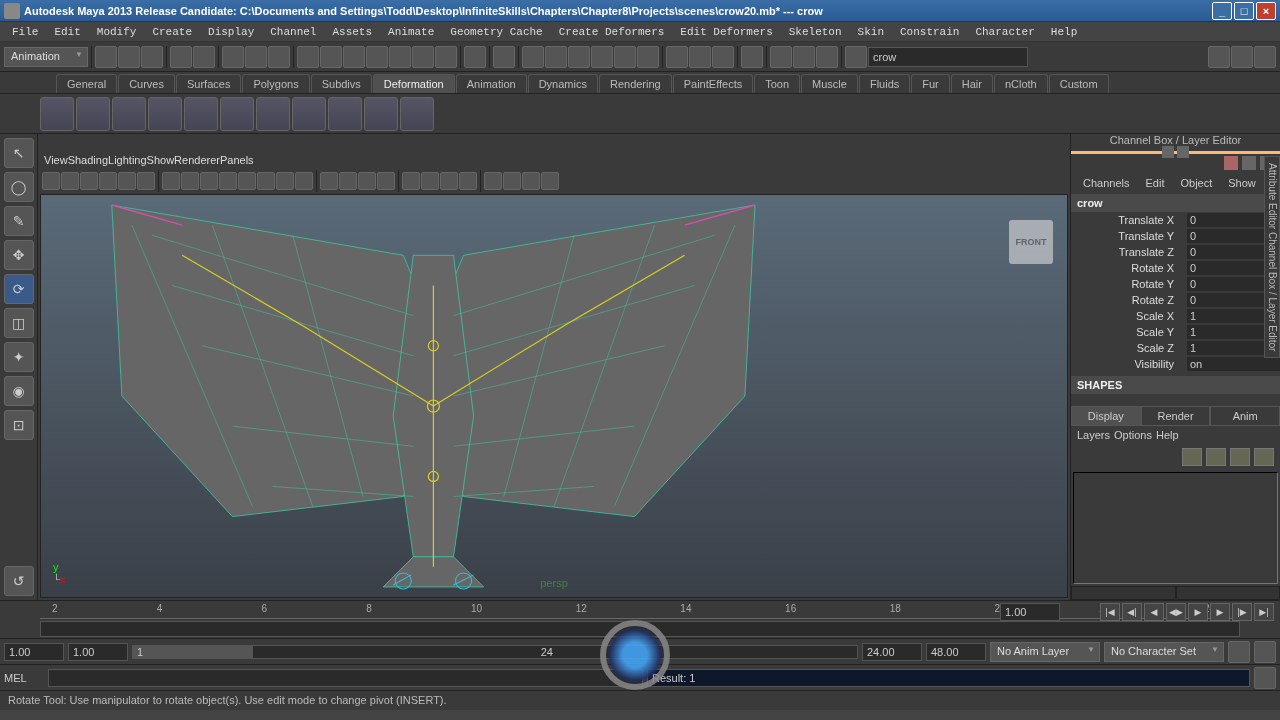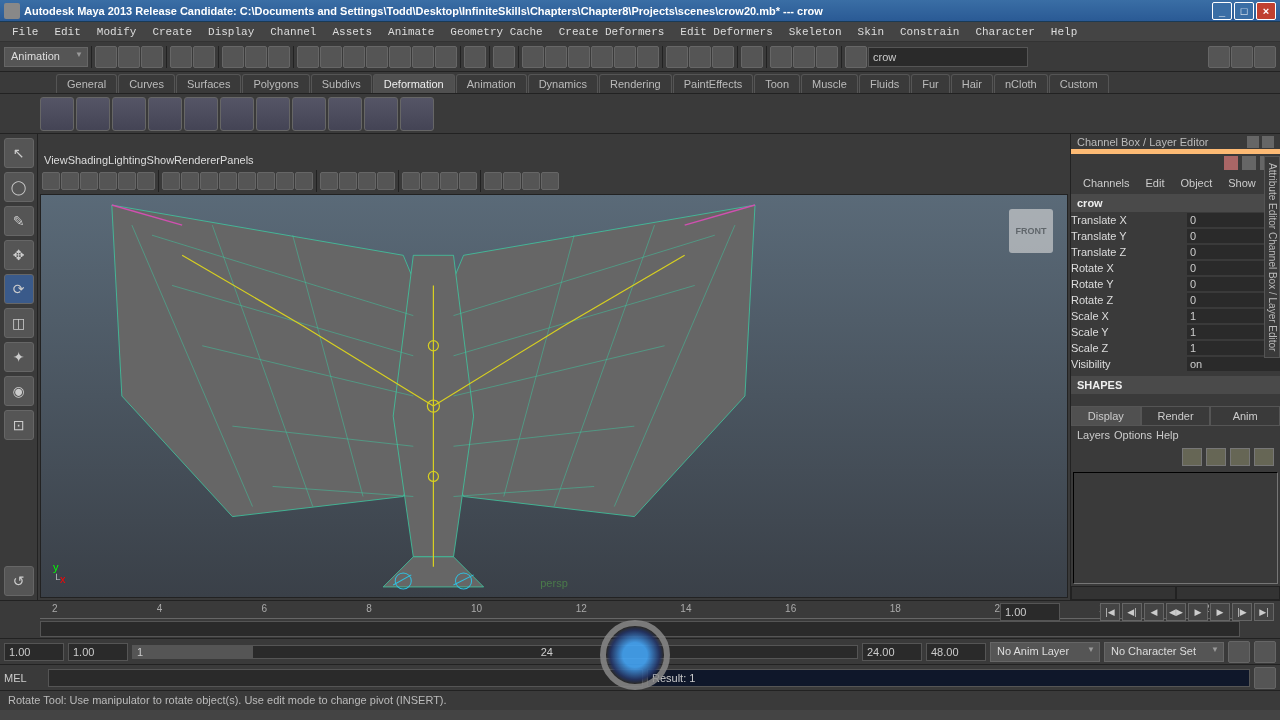--- a/index.html
+++ b/index.html
@@ -44,34 +44,34 @@
 
 .vpwrap { flex:1; display:flex; flex-direction:column; background:#3a3a3a; }
 .vpmenus { height:20px; display:flex; align-items:center; padding:0 6px; color:#ddd;margin-top:16px; }
 .vpicons { height:22px; display:flex; align-items:center; padding:0 4px; gap:1px; }
 .vpicons .i { width:18px; height:18px; background:#555; border:1px solid #666; border-radius:2px; }
 .viewport { flex:1; position:relative; background:linear-gradient(#5a6a78 0%,#3a4048 100%); margin:2px; border:1px solid #222; overflow:hidden; }
 .viewport svg { width:100%; height:100%; }
 .axis { position:absolute; left:12px; bottom:12px; font-size:10px; }
 .axis .y { color:#0f0; }
 .axis .x { color:#f00; }
-.viewcube { position:absolute; right:14px; top:14px; width:44px; height:44px; background:#ddd; border-radius:3px; display:flex; align-items:center; justify-content:center; color:#666; font-size:9px; font-weight:bold; opacity:0.6; }
+.viewcube { position:absolute; right:14px; top:25px; width:44px; height:44px; background:#ddd; border-radius:3px; display:flex; align-items:center; justify-content:center; color:#666; font-size:9px; font-weight:bold; opacity:0.6; }
 .persp { position:absolute; right:0; left:0; bottom:8px; text-align:center; color:#4a7a4a; font-size:11px; }
 
 
 .rightpanes { width:210px; background:#3a3a3a; border-left:1px solid #222; display:flex; flex-direction:column; }
-.rpanetop { height:20px; display:flex; align-items:center; justify-content:space-between; padding:0 6px; color:#bbb; border-bottom:5px solid #fdba74; }
+.rpanetop { height:20px; display:flex; align-items:center; justify-content:space-between; padding:0 6px; color:#bbb; border-bottom:3px solid #fdba74;flex-direction:column; }
 .rpanetop .icons { display:flex; gap:3px; }
 .rpanetop .icons span { width:12px; height:12px; background:#666; display:inline-block; }
 .chrow { height:22px; display:flex; padding:0 6px; gap:4px; align-items:center; }
 .chrow span { padding:2px 6px; }
 .objhdr { background:#4a4a4a; padding:3px 6px; font-weight:bold; color:#eee; }
 .attrs { padding:0; }
 .attr { display:flex; height:16px; align-items:center; }
-.attr .lbl { flex:0 0 116px; padding-right:13px; color:#ddd; }
+.attr .lbl { flex:0 0 116px; text-align:right; padding-right:13px; color:#ddd; }
 .attr .val { flex:1; background:#2a2a2a; padding:1px 3px; color:#ccc; }
 .shapes { background:#4a4a4a; padding:3px 6px; font-weight:bold; color:#eee; margin-top:4px; }
 .layertabs { display:flex; margin-top:6px; }
 .layertabs span { flex:1; text-align:center; padding:3px; background:#3a3a3a; border:1px solid #555; }
 .layertabs span.active { background:#505050; }
 .layermenu { display:flex; gap:4px; padding:3px 6px; }
 .layericons { display:flex; gap:4px; padding:4px 6px; justify-content:flex-end; }
 .layericons span { width:20px; height:18px; background:#665; border:1px solid #777; }
 .layerlist { flex:1; background:#3a3a3a; margin:2px; border:1px inset #222; min-height:60px; }
 .rscroll { height:14px; display:flex; }

